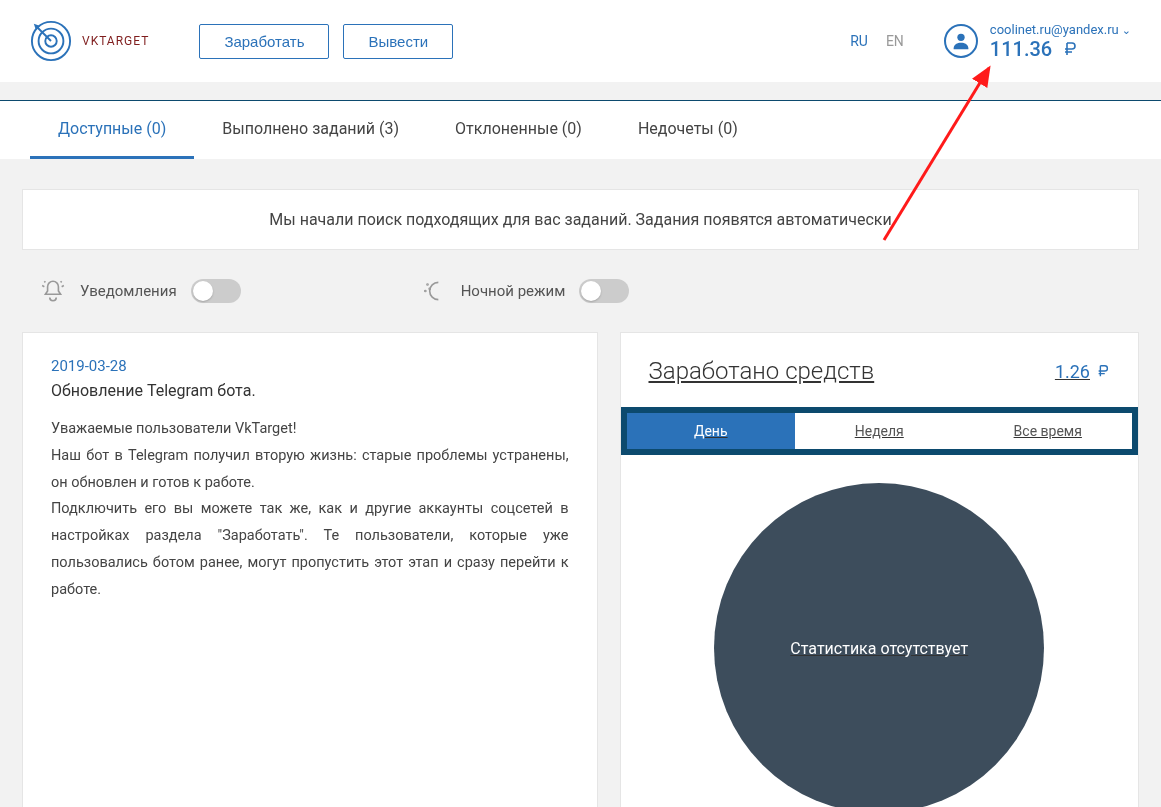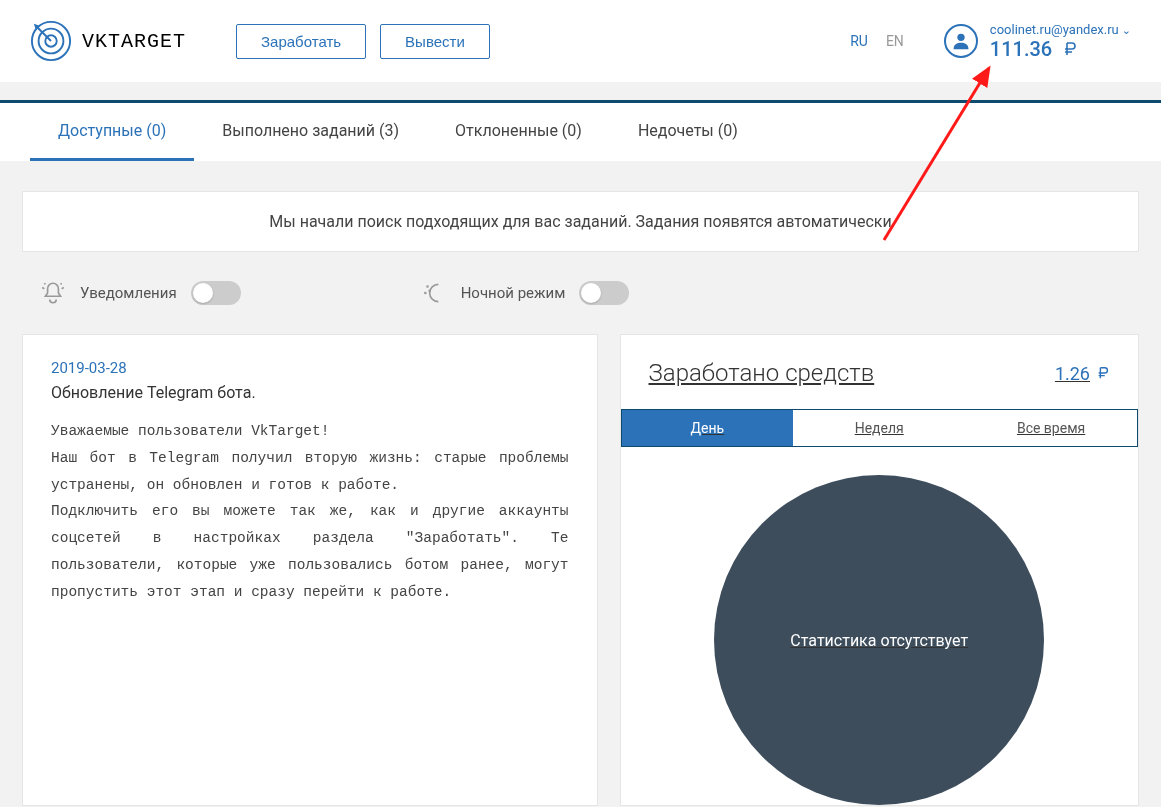--- a/index.html
+++ b/index.html
@@ -2,35 +2,35 @@
 <html><head>
   <meta charset="utf-8">
   <style>
     * { margin: 0; padding: 0; box-sizing: border-box; }
     body { font-family: -apple-system, BlinkMacSystemFont, "Segoe UI", Roboto, Arial, sans-serif; background: #f2f2f2; color: #333; width: 1161px; }
     
     
     .header { background: #fff; padding: 20px 30px; display: flex; align-items: center; }
     .logo-wrap { display: flex; align-items: center; gap: 10px; }
     .logo-icon { width: 42px; height: 42px; }
-    .logo-text { font-size: 20px; font-weight: 400; letter-spacing: 1px; color: #000000; font-family: Liberation Mono, monospace; }
+    .logo-text { font-size: 12px; font-weight: 400; letter-spacing: 1px; color: #7f1d1d; }
     .header-buttons { display: flex; gap: 14px; margin-left: 50px; }
     .btn-outline { border: 1px solid #2b72b9; color: #2b72b9; background: #fff; padding: 8px 24px; font-size: 15px; cursor: pointer; border-radius: 2px; }
     .lang-block { margin-left: auto; display: flex; gap: 18px; align-items: center; font-size: 14px; }
     .lang-ru { color: #2b72b9; cursor: pointer; }
     .lang-en { color: #999; cursor: pointer; }
     .user-block { display: flex; align-items: center; gap: 12px; margin-left: 40px; }
     .avatar { width: 34px; height: 34px; border-radius: 50%; border: 2px solid #2b72b9; display: flex; align-items: center; justify-content: center; }
     .user-info { display: flex; flex-direction: column; align-items: flex-start; }
     .user-email { color: #2b72b9; font-size: 13px; }
     .user-balance { color: #2b72b9; font-size: 20px; font-weight: 500; display: flex; align-items: center; gap: 10px; }
     .chevron { color: #2b72b9; font-size: 11px; margin-left: 3px; }
     
     
-    .tabs-nav { background: #fff; border-top: 3px solid #0c4a6e; display: flex; padding: 0 30px; margin-top: 18px; }
+    .tabs-nav { background: #fff; border-top: 1px solid #0c4a6e; display: flex; padding: 0 30px; margin-top: 18px; }
     .tab-item { padding: 18px 28px; font-size: 16px; color: #444; cursor: pointer; border-bottom: 3px solid transparent; }
     .tab-item.active { color: #2b72b9; border-bottom-color: #2b72b9; }
     
     
     .notice { background: #fff; border: 1px solid #e5e5e5; margin: 30px 22px 0; padding: 20px; text-align: center; font-size: 16px; color: #444; }
     
     
     .toggle-row { display: flex; gap: 180px; padding: 28px 40px; align-items: flex-end; }
     .toggle-group { display: flex; align-items: center; gap: 14px; }
     .toggle-label { font-size: 15px; color: #555; }
@@ -50,21 +50,21 @@
     .arrow-prev { background: #ccc; color: #fff; }
     .arrow-next { background: #1a72d8; color: #fff; }
     .news-date { color: #2b72b9; font-size: 15px; margin-bottom: 6px; }
     .news-headline { font-size: 16px; font-weight: 400; color: #333; margin-bottom: 16px; }
     .news-body { font-size: 14.5px; line-height: 1.85; color: #444; text-align: justify; }
     
     
     .earn-head { display: flex; justify-content: space-between; align-items: center; margin-bottom: 22px; }
     .earn-title { font-size: 24px; font-weight: 300; color: #333; }
     .earn-amount { color: #2b72b9; font-size: 18px; display: flex; align-items: center; gap: 6px; }
-    .period-tabs { display: flex; border: 1px solid #0c4a6e; align-items: flex-end; }
+    .period-tabs { display: flex; border: 6px solid #0c4a6e; align-items: flex-end; }
     .period-tab { flex: 1; text-align: center; padding: 10px 0; font-size: 14px; cursor: pointer; background: #fff; color: #555; }
     .period-tab.active { background: #2b72b9; color: #fff; }
     .chart-area { display: flex; justify-content: center; padding-top: 28px; position: relative; }
     .donut { width: 330px; height: 330px; border-radius: 50%; background: #3d4d5c; display: flex; align-items: center; justify-content: center; color: #fff; font-size: 16px; }
     
     
     .annotation-arrow { position: absolute; pointer-events: none; }
   </style>
 </head>
 <body>
@@ -141,21 +141,21 @@
           <div class="switch-knob"></div>
         </div>
   </div>
 </div>
 
 <div class="columns">
 
   <div class="card">
     <div class="news-date">2019-03-28</div>
     <div class="news-headline">Обновление Telegram бота.</div>
-    <div class="news-body" style="white-space:pre-line;font-family:Liberation Mono, monospace;">Уважаемые пользователи VkTarget!
+    <div class="news-body" style="white-space:pre-line;">Уважаемые пользователи VkTarget!
 Наш бот в Telegram получил вторую жизнь: старые проблемы устранены, он обновлен и готов к работе.
 Подключить его вы можете так же, как и другие аккаунты соцсетей в настройках раздела "Заработать". Те пользователи, которые уже пользовались ботом ранее, могут пропустить этот этап и сразу перейти к работе.</div>
   </div>
 
   <div class="card" style="padding-left:0;padding-right:0;padding-bottom:0;text-decoration:underline;">
     <div class="earn-head" style="padding:0 28px;">
       <div class="earn-title">Заработано средств</div>
       <div class="earn-amount">
             <span>1.26</span>
         <svg width="14" height="14" viewBox="0 0 16 16" fill="none" stroke="#2b72b9" stroke-width="1.6">

